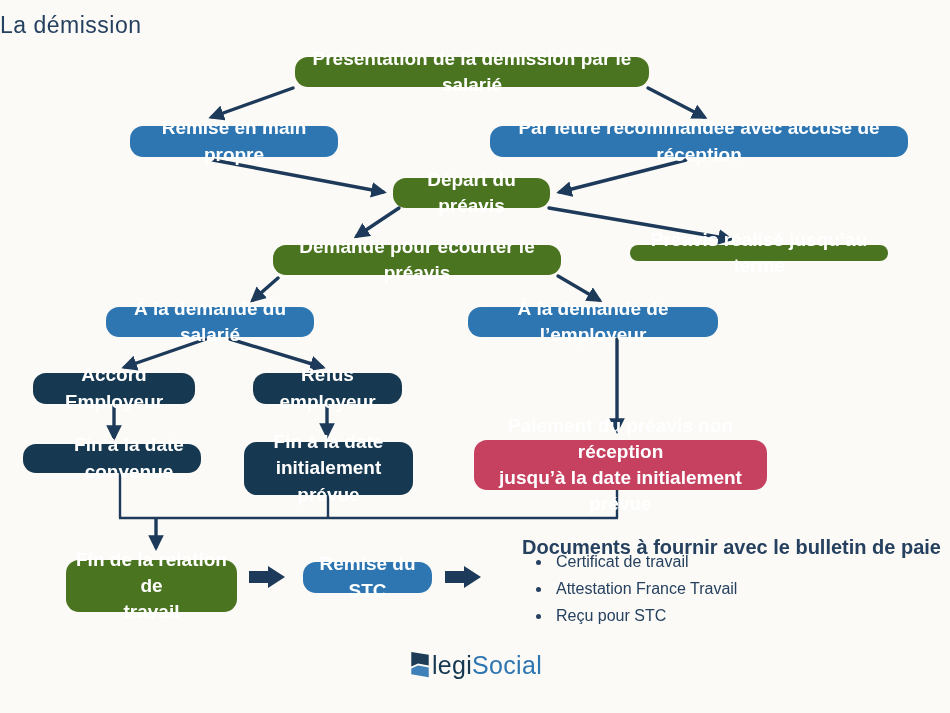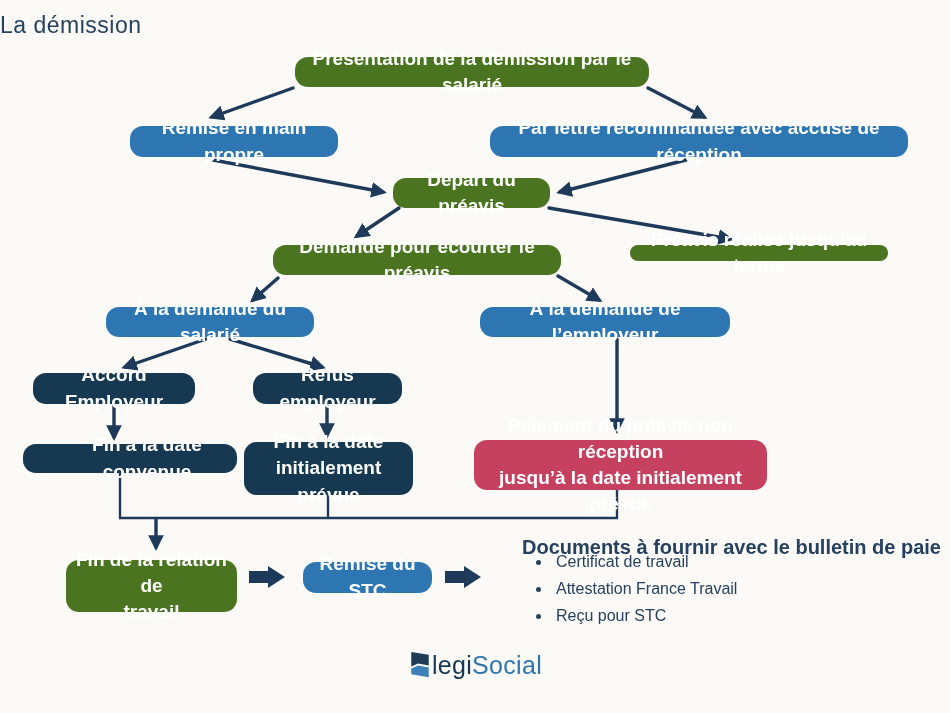--- a/index.html
+++ b/index.html
@@ -91,27 +91,27 @@
   <div class="node blue" style="left:490px;top:126px;width:418px;height:31px;">Par lettre recommandée avec accusé de réception</div>
 
   <div class="node green" style="left:393px;top:178px;width:157px;height:30px;">Départ du préavis</div>
 
   <div class="node green" style="left:273px;top:245px;width:288px;height:30px;">Demande pour écourter le préavis</div>
 
   <div class="node green" style="left:630px;top:245px;width:258px;height:16px;">Préavis réalisé jusqu’au terme</div>
 
   <div class="node blue" style="left:106px;top:307px;width:208px;height:30px;">À la demande du salarié</div>
 
-  <div class="node blue" style="left:480px;top:307px;width:250px;height:30px;">À la demande  de l’employeur</div>
+  <div class="node blue" style="left:468px;top:307px;width:250px;height:30px;">À la demande  de l’employeur</div>
 
   <div class="node navy" style="left:33px;top:373px;width:162px;height:31px;">Accord Employeur</div>
 
   <div class="node navy" style="left:253px;top:373px;width:149px;height:31px;">Refus employeur</div>
 
-  <div class="node navy" style="left:23px;top:444px;width:214px;height:29px;padding-left:36px;">Fin à la date convenue</div>
+  <div class="node navy" style="left:23px;top:444px;width:178px;height:29px;padding-left:36px;">Fin à la date convenue</div>
 
   <div class="node navy" style="left:244px;top:442px;width:169px;height:53px;">Fin à la date
 initialement prévue</div>
 
   <div class="node red" style="left:474px;top:440px;width:293px;height:50px;">Paiement du préavis non réception
 jusqu’à la date initialement prévue</div>
 
   <div class="node green" style="left:66px;top:560px;width:171px;height:52px;">Fin de la relation de
 travail</div>
 

